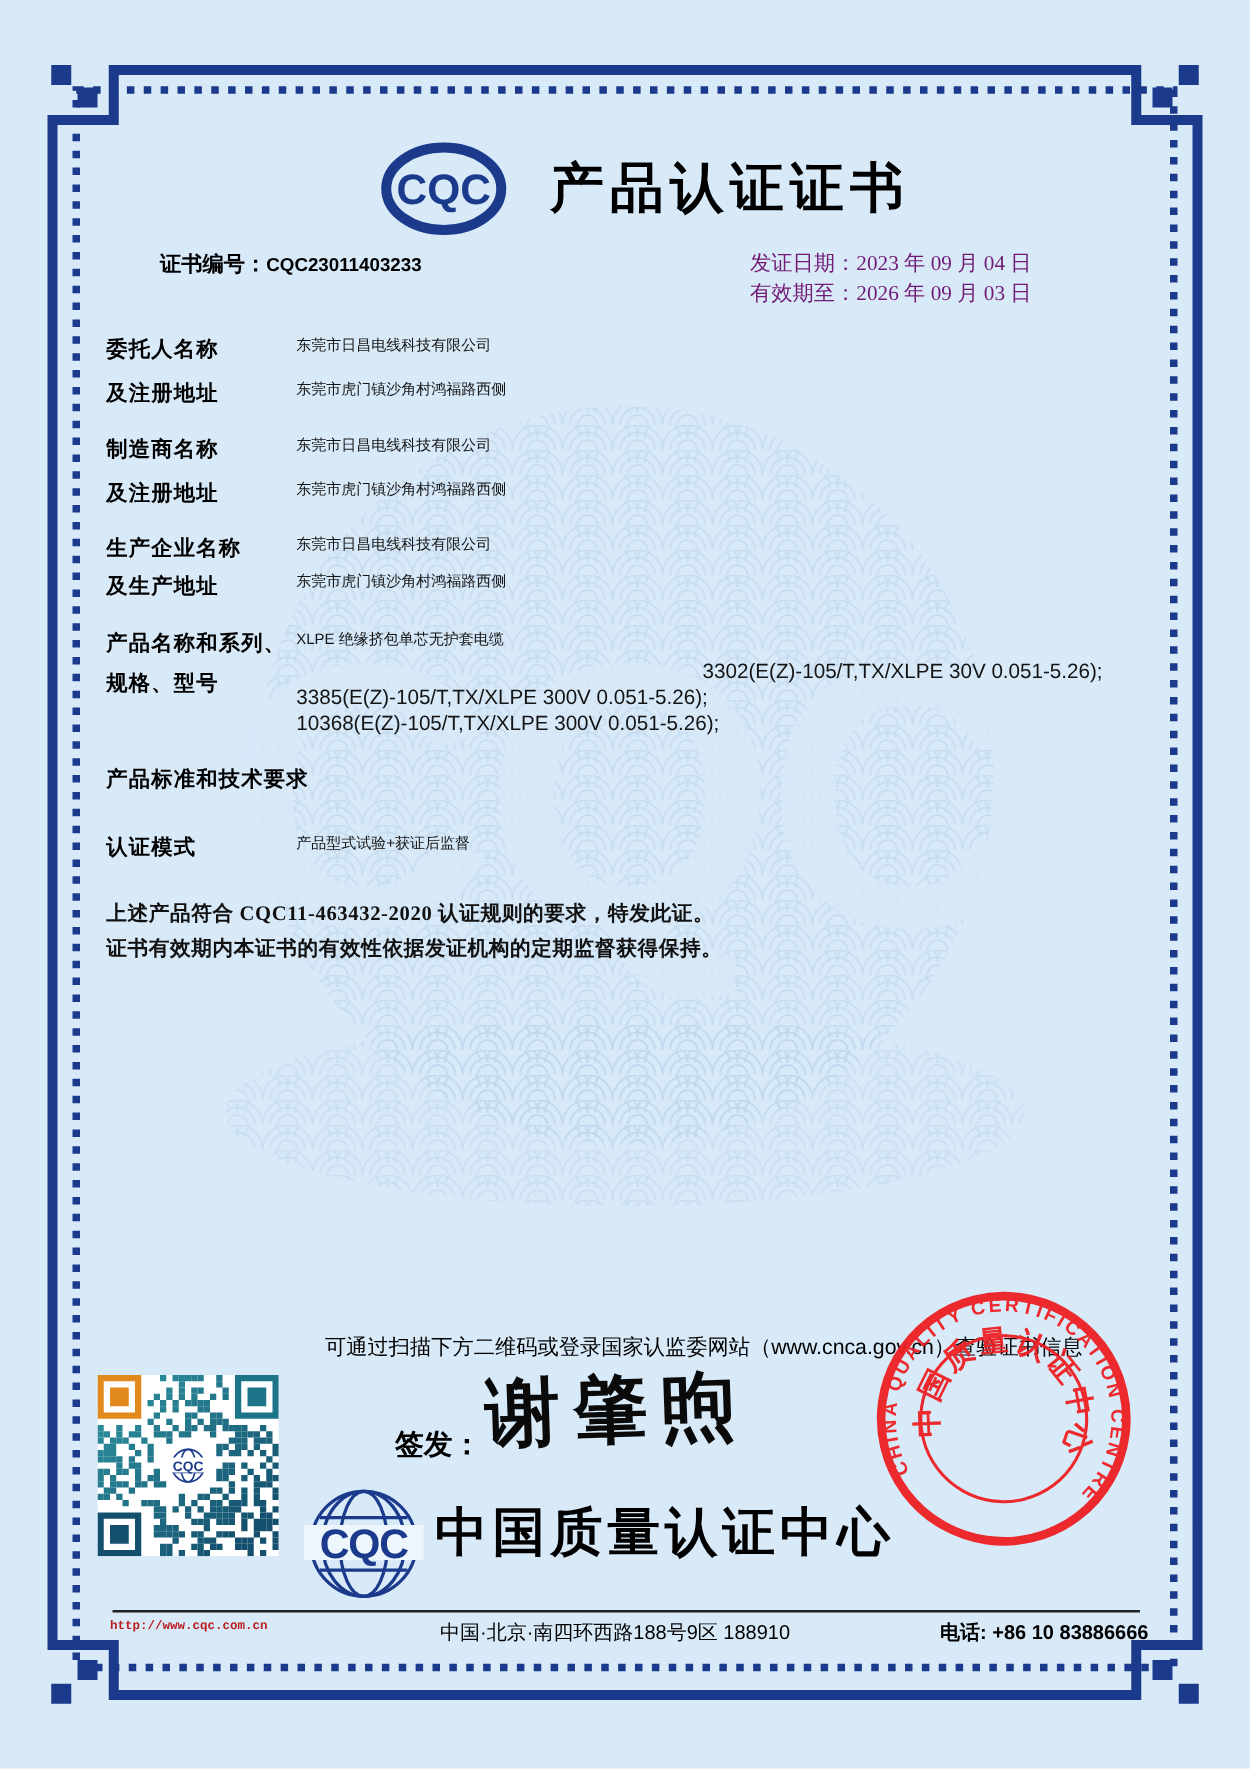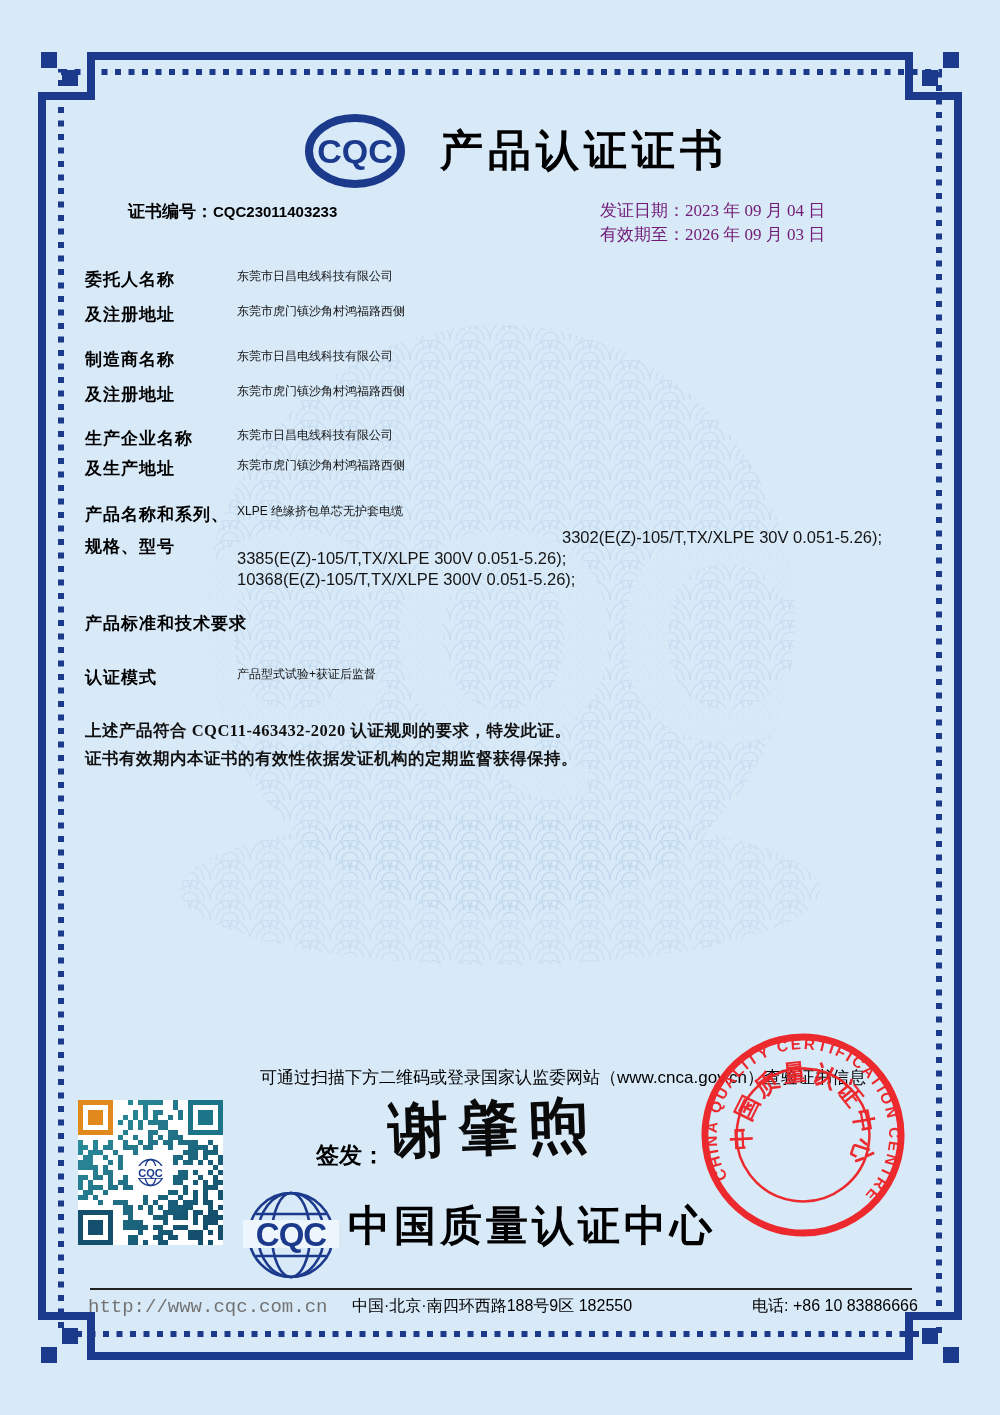--- a/index.html
+++ b/index.html
@@ -413,17 +413,17 @@
       <text font-size="15.5" font-weight="bold" fill="#ee2024" letter-spacing="2.2">
         <textPath href="#stamp-ring-path" startOffset="50%" text-anchor="middle">CHINA  QUALITY  CERTIFICATION  CENTRE</textPath>
       </text>
       <text font-size="24" font-weight="bold" fill="#ee2024" letter-spacing="3">
         <textPath href="#stamp-inner-path" startOffset="50%" text-anchor="middle">中国质量认证中心</textPath>
       </text>
     </g>
   </svg>
 
   <div class="abs" style="left:90px;top:1288px;width:822px;height:2px;background:#222"></div>
-  <div class="abs mono" style="left:88px;top:1296px;font-size:19px;font-weight:normal;color:#737373">http://www.cqc.com.cn</div>
-  <div class="abs hei" style="left:352px;top:1296px;font-size:16px;font-weight:500;color:#000">中国·北京·南四环西路188号9区  182550</div>
-  <div class="abs hei" style="left:752px;top:1296px;font-size:16px;font-weight:400;color:#000">电话: +86 10 83886666</div>
+  <div class="abs mono" style="left:88px;top:1296px;font-size:10px;font-weight:bold;color:#b91c1c">http://www.cqc.com.cn</div>
+  <div class="abs hei" style="left:352px;top:1296px;font-size:16px;font-weight:500;color:#000">中国·北京·南四环西路188号9区  188910</div>
+  <div class="abs hei" style="left:752px;top:1296px;font-size:16px;font-weight:700;color:#000">电话: +86 10 83886666</div>
 
 </div>
 
 </body></html>

